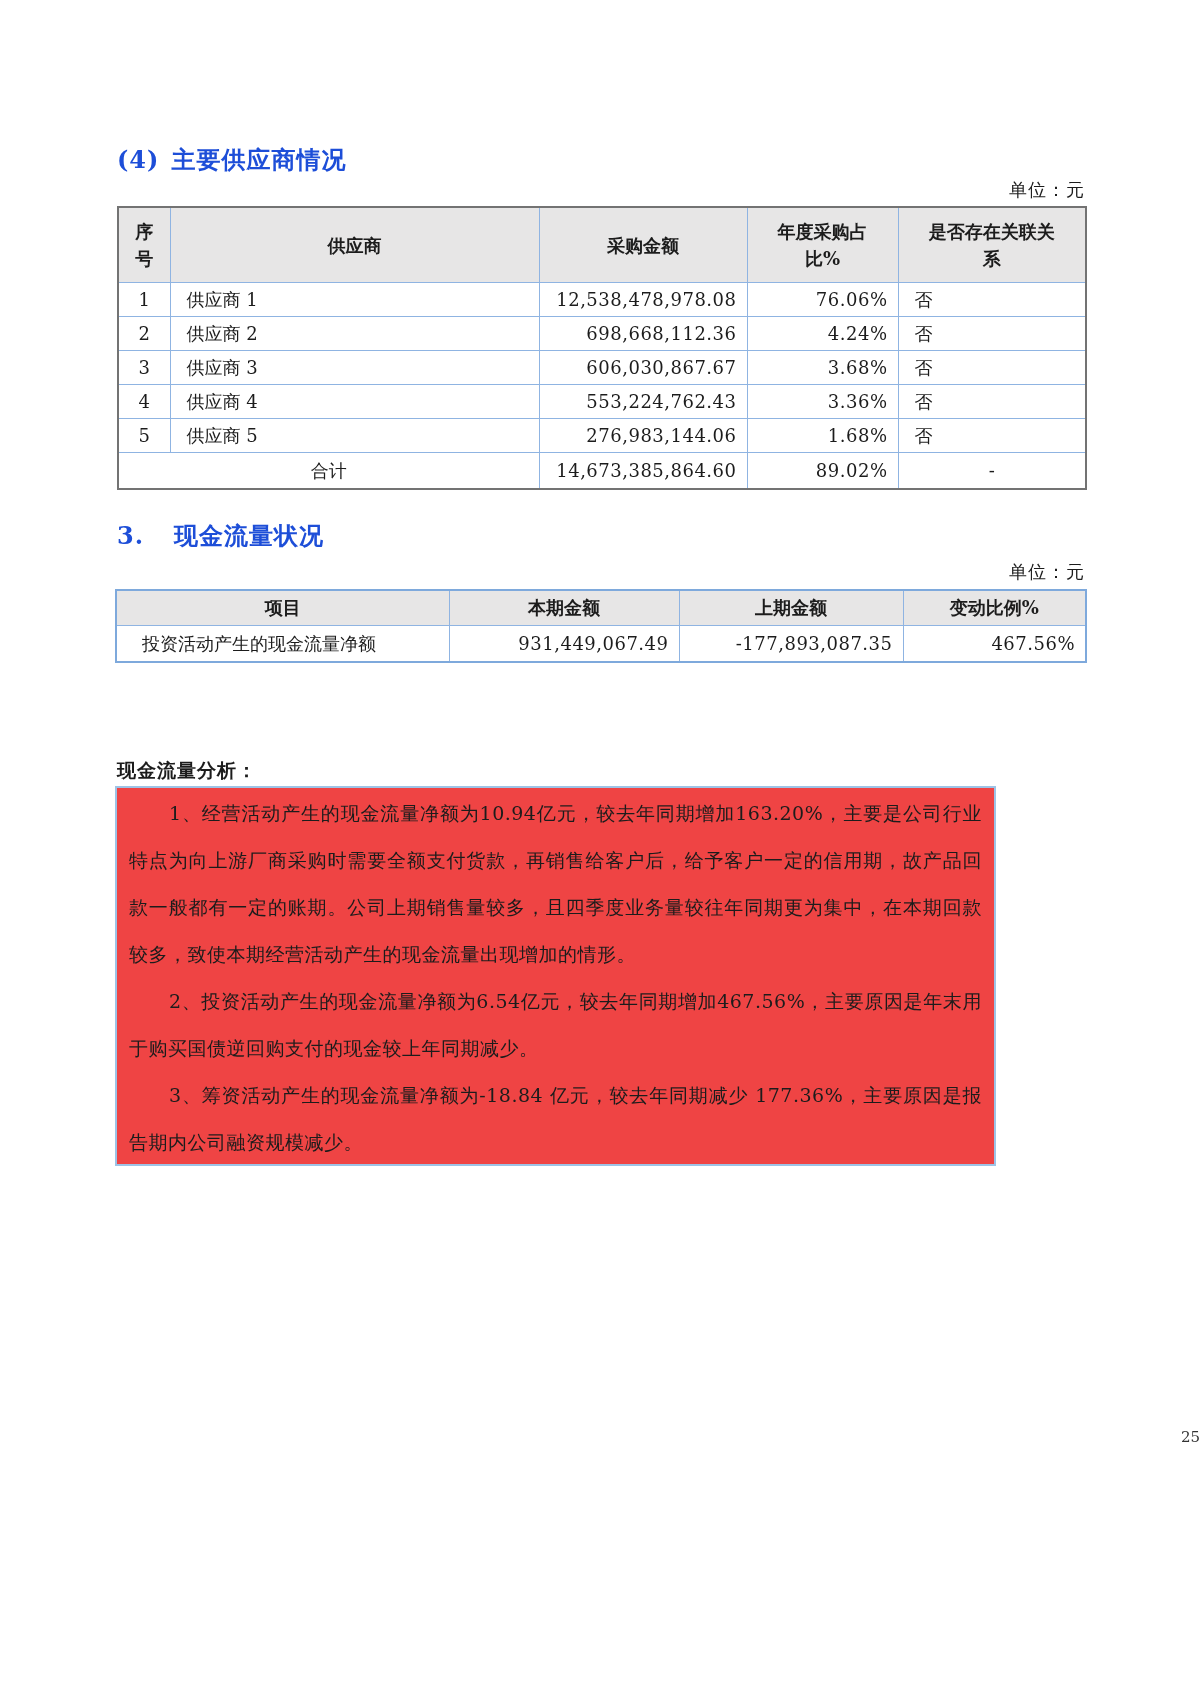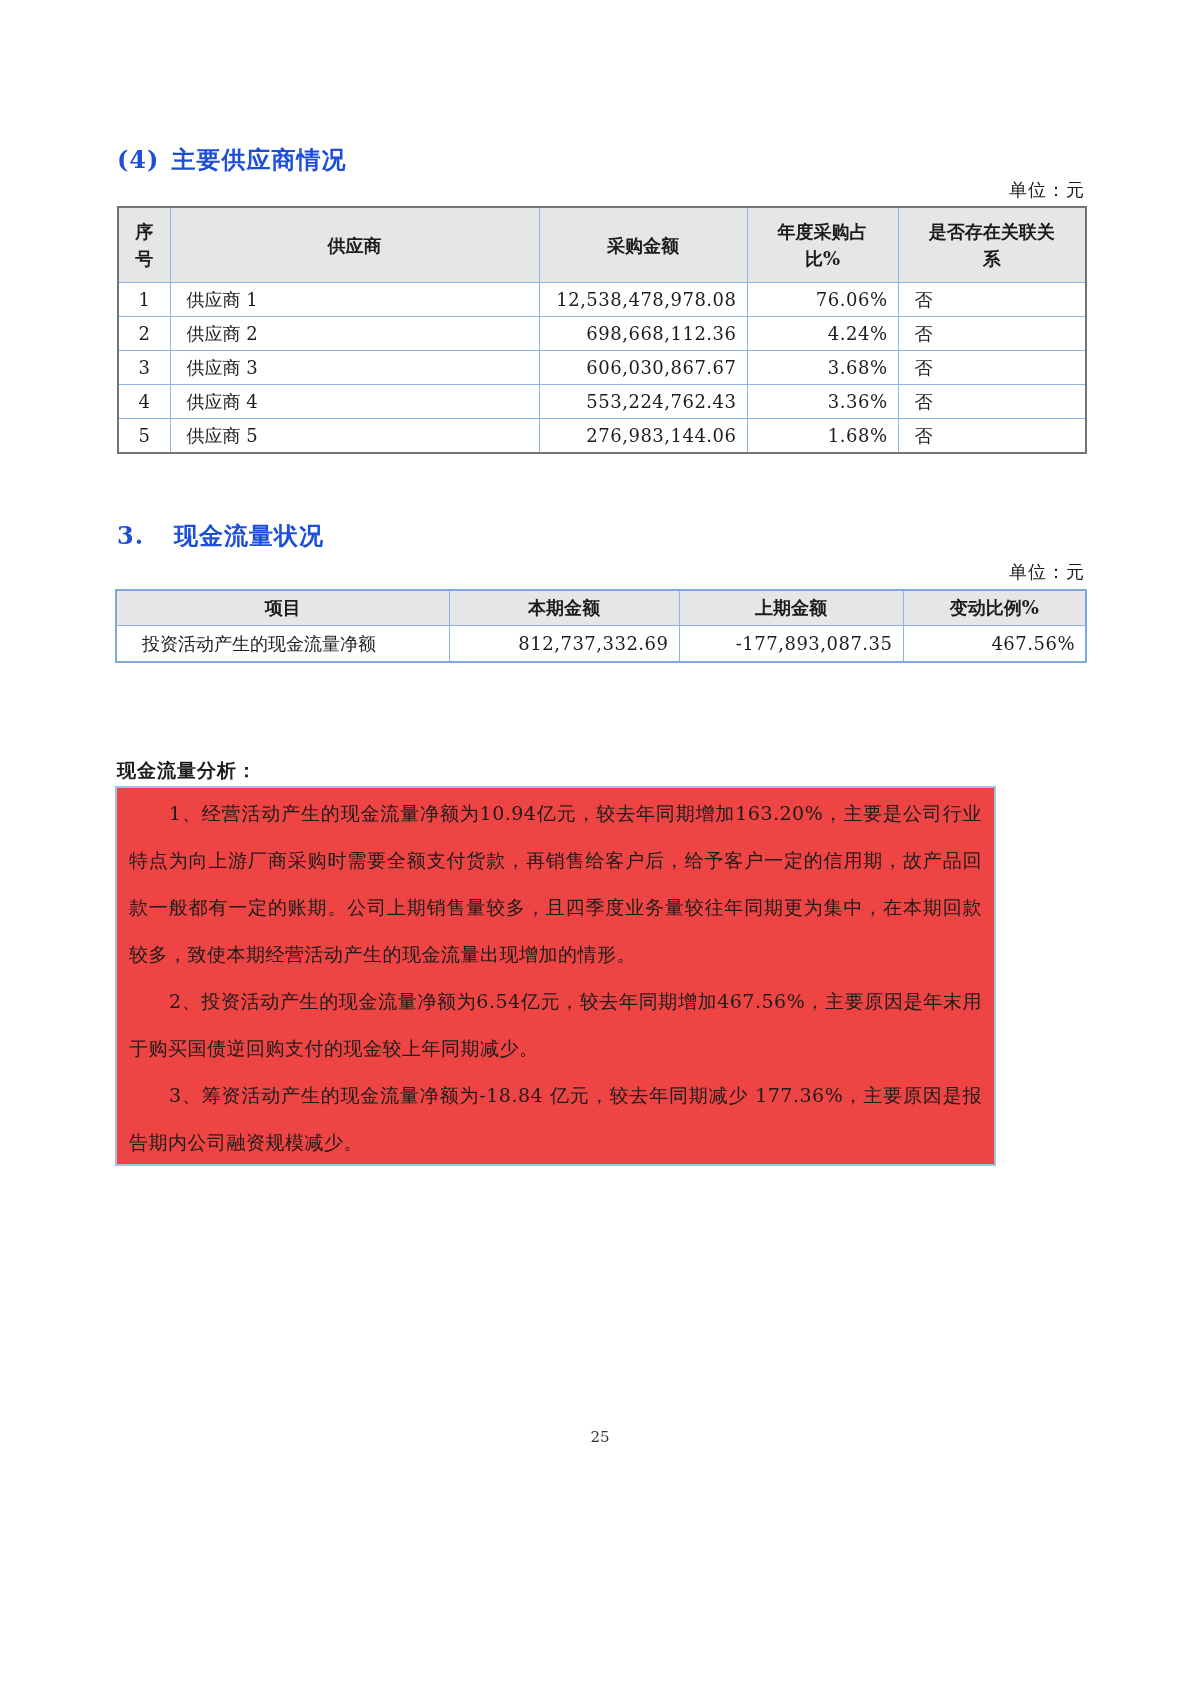--- a/index.html
+++ b/index.html
@@ -58,21 +58,21 @@
     background:#ef4444;
   }
   .analysis-box p {
     margin:0;
     font-size:19px; line-height:47px;
     text-indent:40px; text-align:justify;
     letter-spacing:0.5px;
   }
   .page-number {
     position:absolute; top:1428px; left:0;
-    width:100%; text-align:center;
+    width:100%; text-align:right;
     font-size:15px; color:#333;
   }
 </style>
 </head>
 <body>
 
 <div class="page">
 
   <div class="sec-heading" style="top:144px;">
     <span class="no">(4)</span><span>主要供应商情况</span>
@@ -126,20 +126,26 @@
         <td class="ar num">3.36%</td>
         <td class="al">否</td>
       </tr>
       <tr>
         <td class="ac">5</td>
         <td class="al">供应商 5</td>
         <td class="ar num">276,983,144.06</td>
         <td class="ar num">1.68%</td>
         <td class="al">否</td>
       </tr>
+      <tr class="total">
+        <td class="ac" colspan="2">合计</td>
+        <td class="ar num">14,673,385,864.60</td>
+        <td class="ar num">89.02%</td>
+        <td class="ac">-</td>
+      </tr>
     </tbody>
   </table>
 
   <div class="sec-heading h3" style="top:520px;text-align:right;">
     <span class="no">3.</span><span>现金流量状况</span>
   </div>
 
   <div class="unit-label" style="top:560px;">单位：元</div>
 
   <table class="t2">
@@ -153,21 +159,21 @@
       <tr>
         <th>项目</th>
         <th>本期金额</th>
         <th>上期金额</th>
         <th>变动比例%</th>
       </tr>
     </thead>
     <tbody>
       <tr>
         <td class="al2">投资活动产生的现金流量净额</td>
-        <td class="ar num">812,737,332.69</td>
+        <td class="ar num">931,449,067.49</td>
         <td class="ar num">-177,893,087.35</td>
         <td class="ar num">467.56%</td>
       </tr>
     </tbody>
   </table>
 
   <div class="analysis-heading">现金流量分析：</div>
 
   <div class="analysis-box">
     <p>1、经营活动产生的现金流量净额为10.94亿元，较去年同期增加163.20%，主要是公司行业特点为向上游厂商采购时需要全额支付货款，再销售给客户后，给予客户一定的信用期，故产品回款一般都有一定的账期。公司上期销售量较多，且四季度业务量较往年同期更为集中，在本期回款较多，致使本期经营活动产生的现金流量出现增加的情形。</p>

